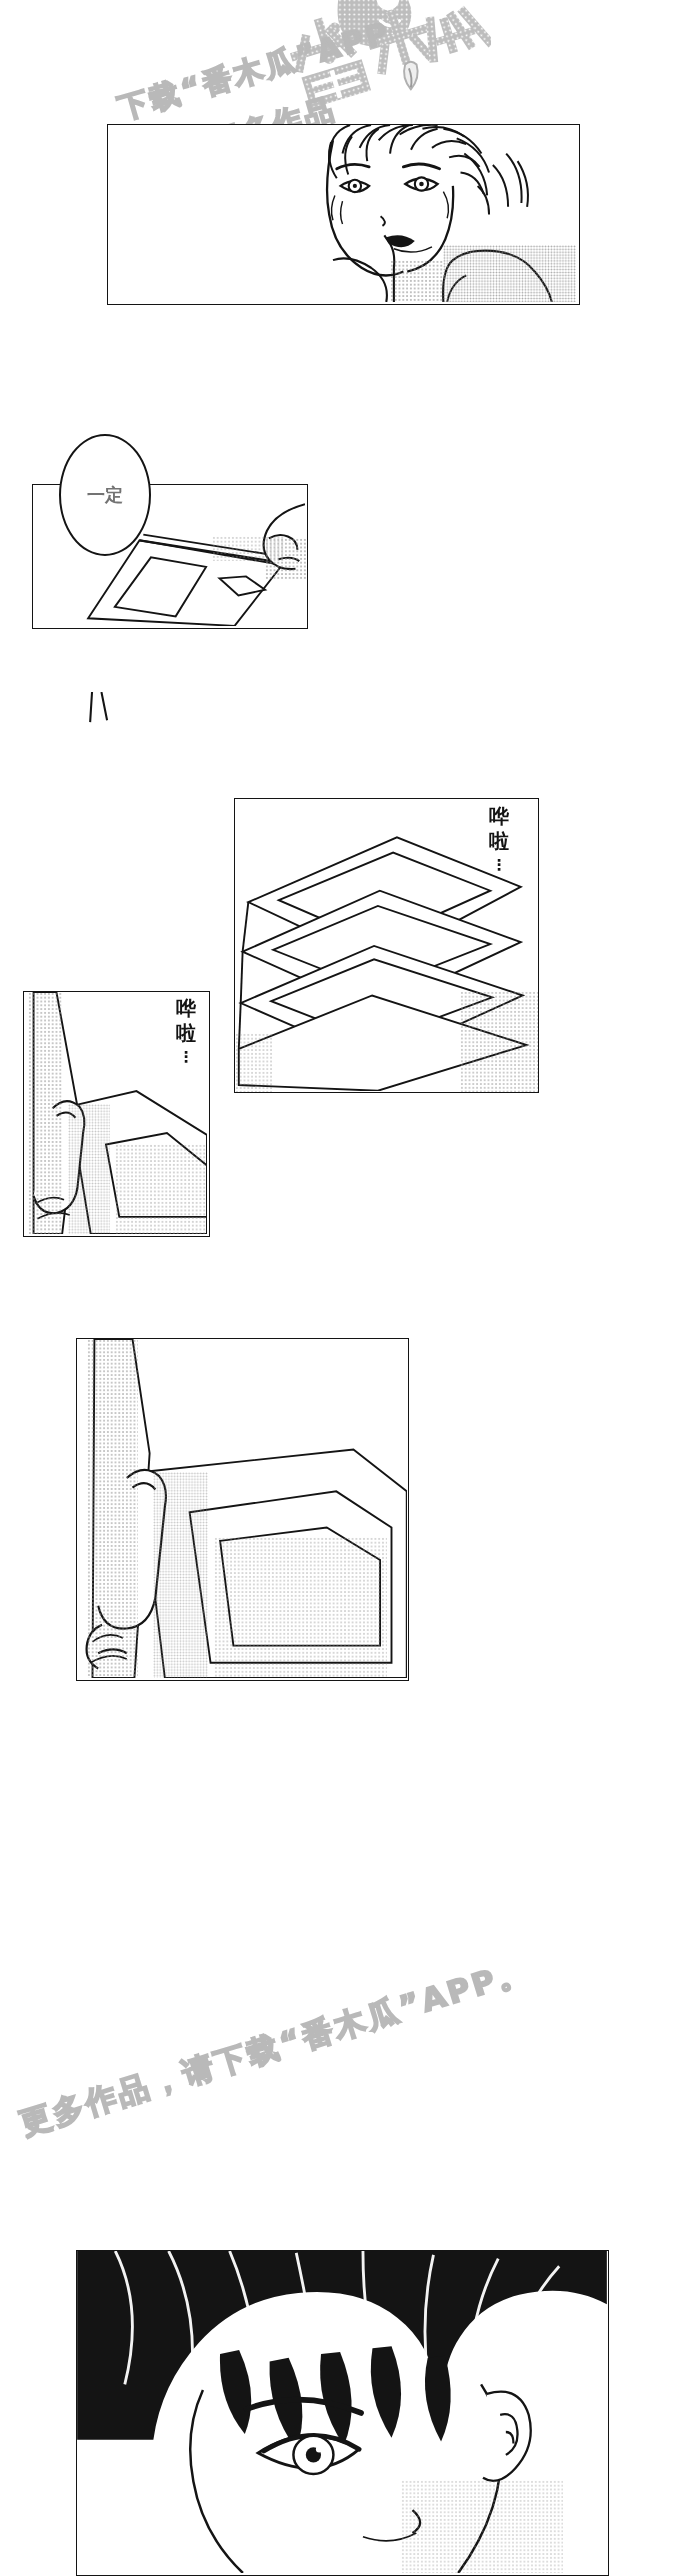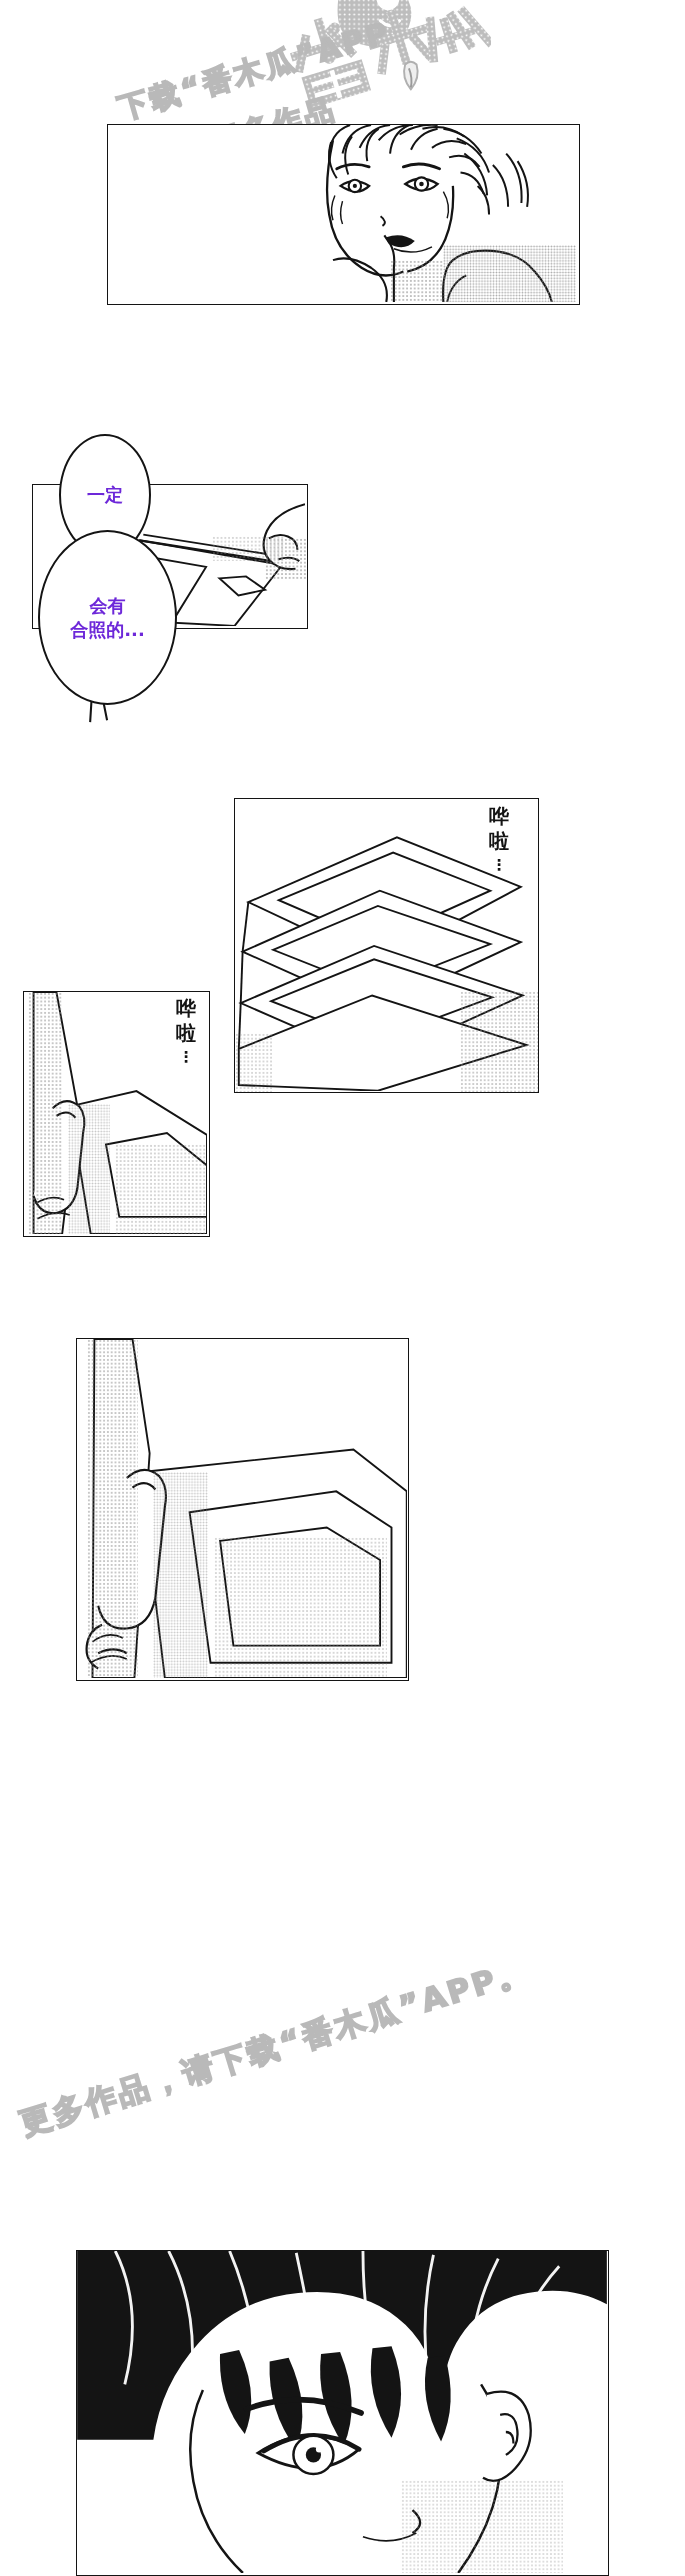--- a/index.html
+++ b/index.html
@@ -90,21 +90,21 @@
   
   .balloon {
     position: absolute;
     background: #ffffff;
     border: 2.4px solid #141414;
     border-radius: 50%;
     display: flex;
     align-items: center;
     justify-content: center;
     text-align: center;
-    color: #6d28d9;
+    color: #737373;
     font-weight: 700;
     line-height: 1.3;
     z-index: 30;
   }
   .b-top {
     left: 59px; top: 434px;
     width: 88px; height: 118px;
     font-size: 18px;
   }
   .b-bot {
@@ -287,26 +287,20 @@
 
     </svg>
     <div class="tone" style="left:232px;top:53px;width:44px;height:42px;"></div>
     <div class="tone" style="left:179px;top:51px;width:72px;height:25px;opacity:.35;"></div>
   </div>
 
   <div class="b-tail" style="left:91px;top:526px;width:32px;height:23px;border-radius:0 0 50% 50%;border-top:none;"></div>
   <div class="balloon b-top">
     <span>一定</span>
   </div>
-  <div class="balloon b-bot">
-    <span>
-      <span>会有</span><br>
-      <span>合照的...</span>
-    </span>
-  </div>
   <div style="position:absolute;left:88px;top:692px;width:25px;height:32px;z-index:28;">
     <svg width="25" height="32" viewBox="0 0 26 34">
       <path d="M4 0 L2 32 M14 0 L20 30" stroke="#141414" stroke-width="2.2" fill="none"></path>
     </svg>
   </div>
 
   <div class="panel p3">
     <svg width="301" height="292" viewBox="0 0 316 306" style="position:absolute;left:0;top:0">
       <g stroke="#141414" stroke-width="2" fill="#ffffff">
 

